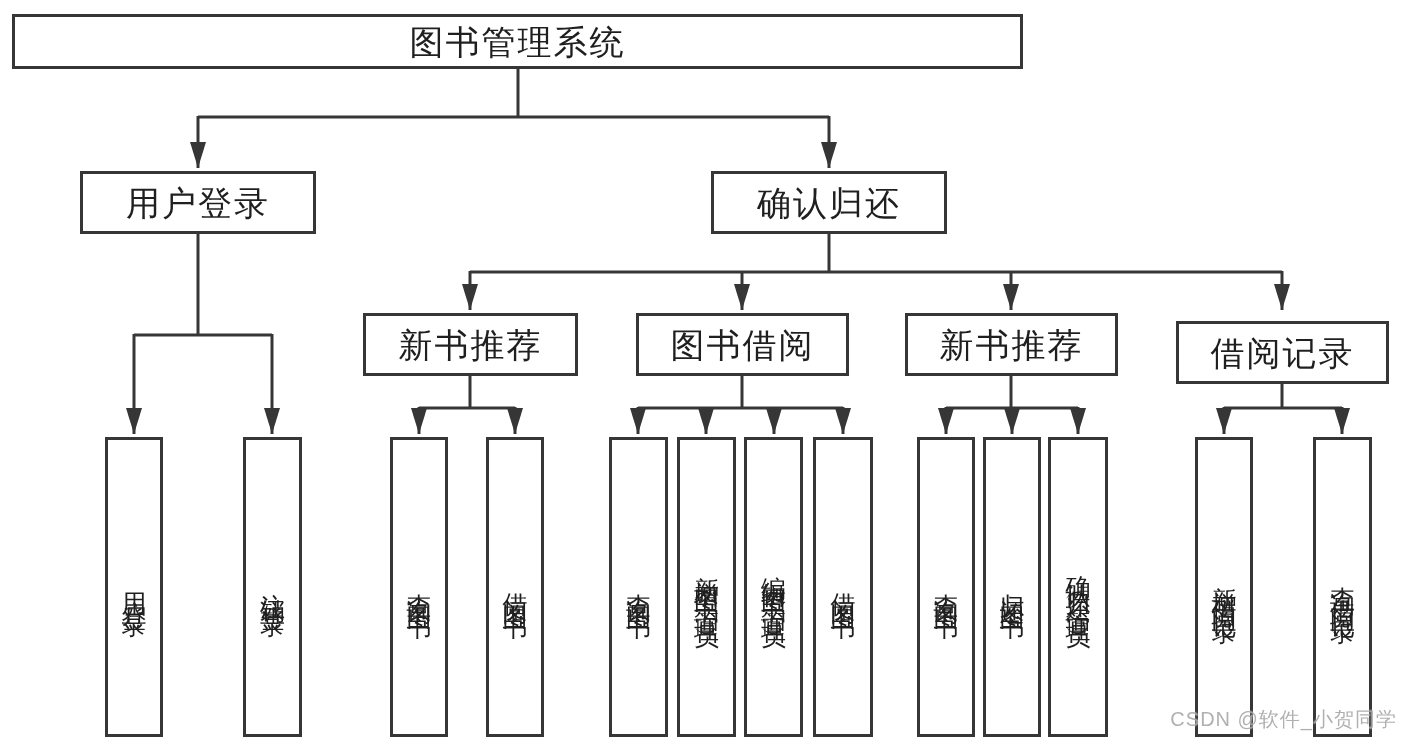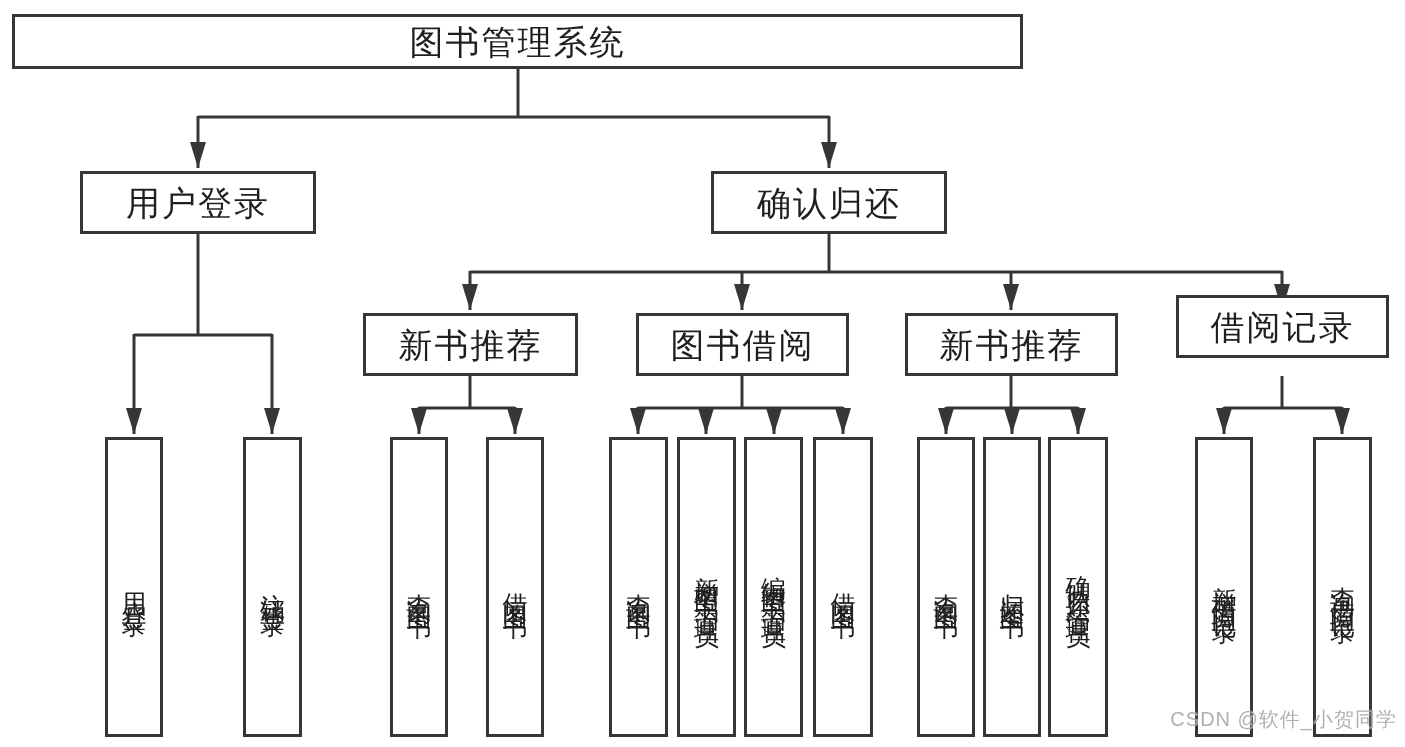--- a/index.html
+++ b/index.html
@@ -131,21 +131,21 @@
   </svg>
 
   <div class="box box-h" style="left:12px; top:14px; width:1011px; height:55px">图书管理系统</div>
 
   <div class="box box-h" style="left:80px; top:171px; width:236px; height:63px">用户登录</div>
   <div class="box box-h" style="left:711px; top:171px; width:236px; height:63px">确认归还</div>
 
   <div class="box box-h" style="left:636px; top:313px; width:213px; height:63px">图书借阅</div>
   <div class="box box-h" style="left:363px; top:313px; width:215px; height:63px">新书推荐</div>
   <div class="box box-h" style="left:905px; top:313px; width:213px; height:63px">新书推荐</div>
-  <div class="box box-h" style="left:1176px; top:295px; width:213px; height:63px">借阅记录</div>
+  <div class="box box-h" style="left:1176px; top:321px; width:213px; height:63px">借阅记录</div>
 
   <div class="box box-v" style="left:105px; top:437px; width:58px; height:300px">用户登录</div>
   <div class="box box-v" style="left:243px; top:437px; width:59px; height:300px">注销登录</div>
 
   <div class="box box-v" style="left:390px; top:437px; width:58px; height:300px">查询图书</div>
   <div class="box box-v" style="left:486px; top:437px; width:58px; height:300px">借阅图书</div>
 
   <div class="box box-v" style="left:609px; top:437px; width:59px; height:300px">查询图书</div>
   <div class="box box-v" style="left:677px; top:437px; width:59px; height:300px">新增图书（管理员）</div>
   <div class="box box-v" style="left:744px; top:437px; width:59px; height:300px">编辑图书（管理员）</div>

